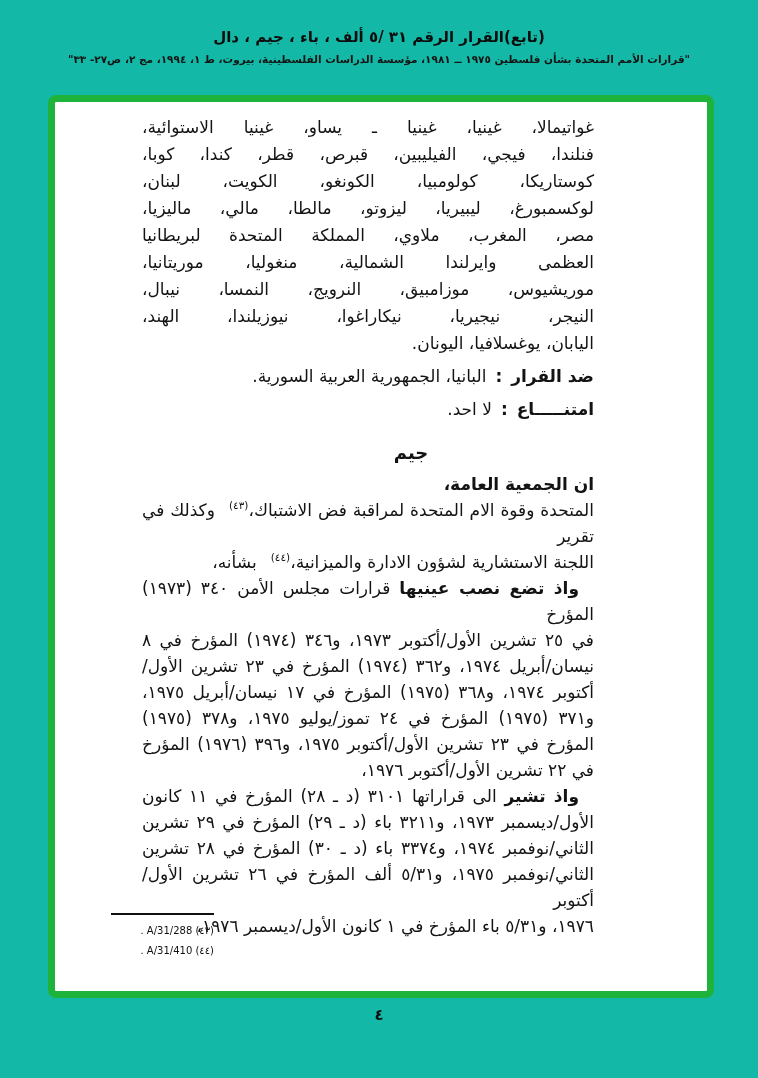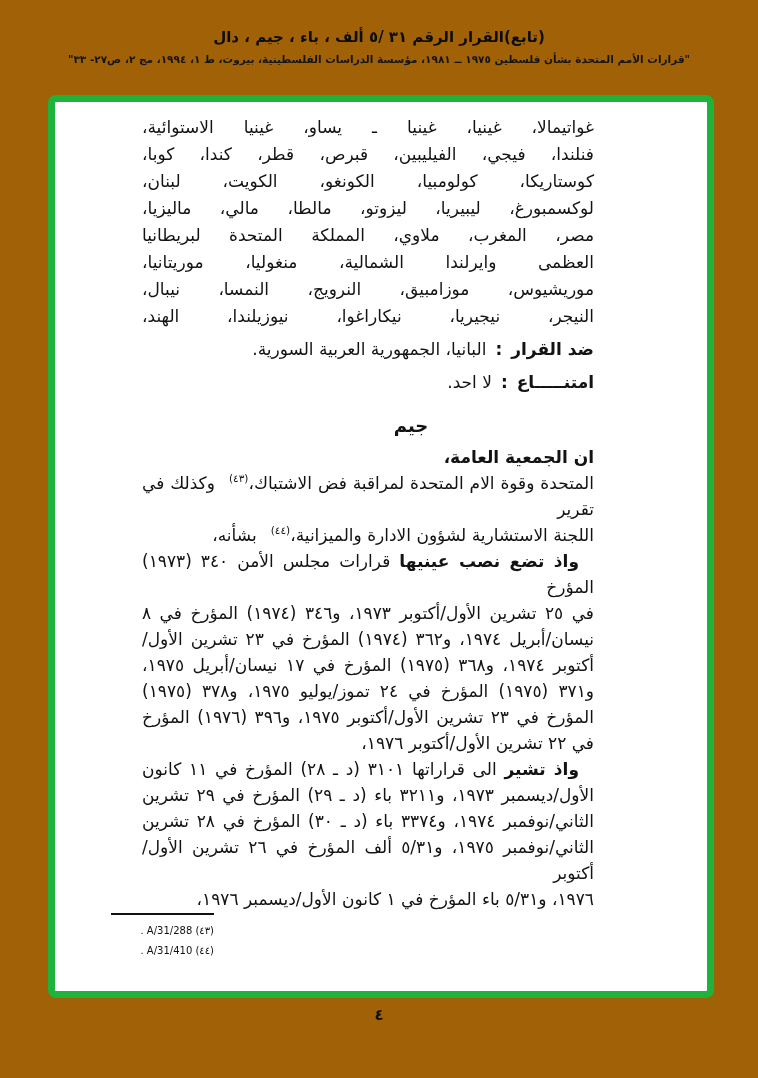--- a/index.html
+++ b/index.html
@@ -1,17 +1,17 @@
 <!DOCTYPE html>
 <html lang="ar" dir="rtl"><head>
 <meta charset="utf-8">
 <style>
   html,body{margin:0;padding:0;background:#ffffff;}
   body{width:758px;height:1078px;font-family:"DejaVu Sans",sans-serif;color:#161616;}
-  .page{position:relative;width:758px;height:1078px;overflow:hidden;direction:rtl;background:#a16207;}
+  .page{position:relative;width:758px;height:1078px;overflow:hidden;direction:rtl;background:#14b8a6;}
 
   .doc-header{position:absolute;top:28px;left:0;right:0;text-align:center;}
   .doc-title{margin:0;font-size:15px;font-weight:bold;color:#0d0d0d;letter-spacing:0.2px;}
   .doc-source{margin:7px 0 0 0;font-size:10.5px;font-weight:bold;color:#141414;white-space:nowrap;}
 
   .green-box{position:absolute;left:48px;top:95px;width:666px;height:903px;
              box-sizing:border-box;border:7px solid #1eb43c;border-radius:8px;background:#ffffff;}
 
   .text-col{position:absolute;top:12px;right:113px;width:452px;font-size:17px;line-height:27px;
             text-align:right;color:#131313;}
@@ -51,20 +51,21 @@
 
       <div>
         <div class="line">غواتيمالا، غينيا، غينيا ـ يساو، غينيا الاستوائية،</div>
         <div class="line">فنلندا، فيجي، الفيليبين، قبرص، قطر، كندا، كوبا،</div>
         <div class="line">كوستاريكا، كولومبيا، الكونغو، الكويت، لبنان،</div>
         <div class="line">لوكسمبورغ، ليبيريا، ليزوتو، مالطا، مالي، ماليزيا،</div>
         <div class="line">مصر، المغرب، ملاوي، المملكة المتحدة لبريطانيا</div>
         <div class="line">العظمى وايرلندا الشمالية، منغوليا، موريتانيا،</div>
         <div class="line">موريشيوس، موزامبيق، النرويج، النمسا، نيبال،</div>
         <div class="line">النيجر، نيجيريا، نيكاراغوا، نيوزيلندا، الهند،</div>
+        <div class="line last-line">اليابان، يوغسلافيا، اليونان.</div>
       </div>
 
       <div class="vote-line">
         <span class="vote-label">ضد القرار</span><span class="vote-colon">:</span><span>البانيا، الجمهورية العربية السورية.</span>
       </div>
 
       <div class="vote-line">
         <span class="vote-label">امتنـــــاع</span><span class="vote-colon">:</span><span>لا احد.</span>
       </div>
 

